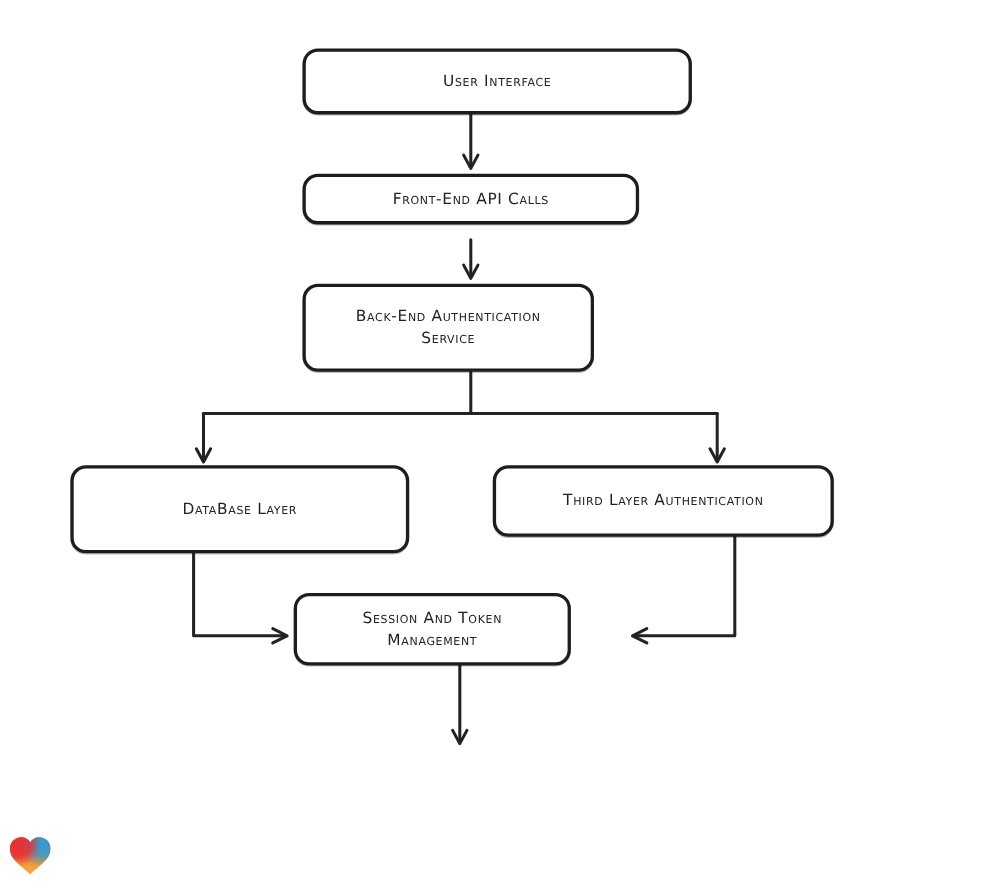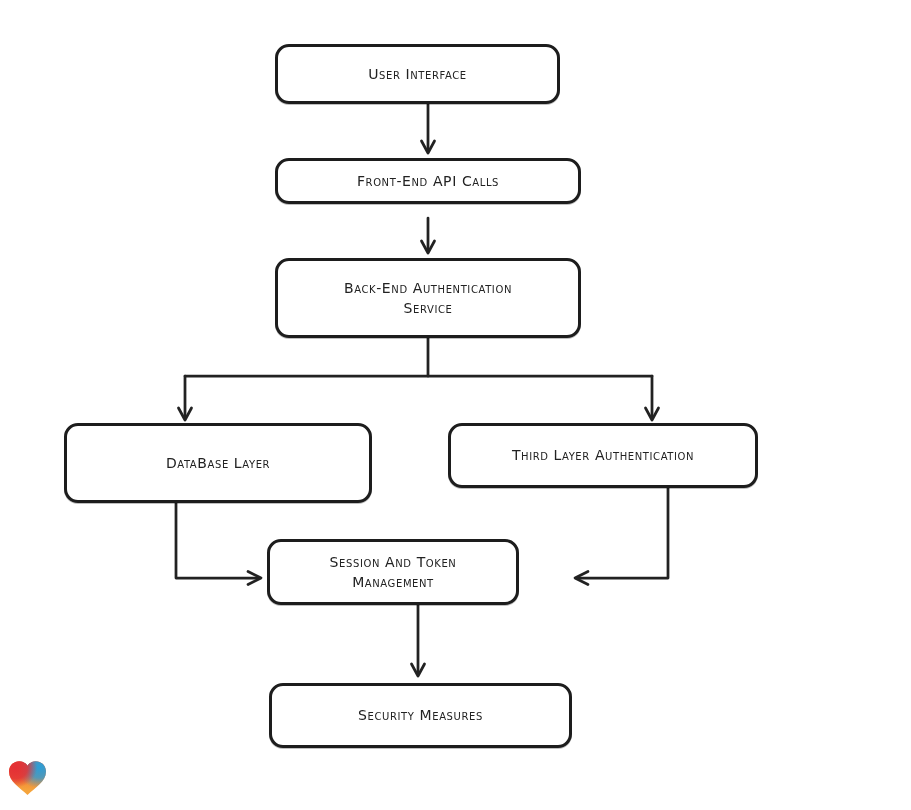--- a/index.html
+++ b/index.html
@@ -96,49 +96,46 @@
       <path d="M668 485 L668 578 L578 578"></path>
       <path d="M588 571.5 L575 578 L588 584.5"></path>
     </g>
 
     <g>
       <path d="M418 605 L418 673"></path>
       <path d="M411.5 664 L418 676 L424.5 664"></path>
     </g>
   </svg>
 
-  <div class="node" style="left:275px; top:44px; width:285px; height:60px;">
+  <div class="node" style="left:275px; top:44px; width:354px; height:60px;">
     <span class="node-label">User Interface</span>
   </div>
 
   <div class="node" style="left:275px; top:158px; width:306px; height:46px;">
     <span class="node-label">Front-End API Calls</span>
   </div>
 
-  <div class="node" style="left:275px; top:258px; width:306px; height:80px;">
+  <div class="node" style="left:275px; top:258px; width:265px; height:80px;">
     <span class="node-label">Back-End Authentication
 Service</span>
   </div>
 
   <div class="node" style="left:64px; top:423px; width:308px; height:80px;">
     <span class="node-label">DataBase Layer</span>
   </div>
 
   <div class="node" style="left:448px; top:423px; width:310px; height:65px;">
     <span class="node-label">Third Layer Authentication</span>
   </div>
 
   <div class="node" style="left:267px; top:539px; width:252px; height:66px;">
     <span class="node-label">Session And Token
 Management</span>
   </div>
 
-  <div class="node" style="left:269px; top:683px; width:303px; height:65px;">
-    <span class="node-label">Security Measures</span>
-  </div>
 
   <div class="logo">
     <svg width="37" height="35" viewBox="0 0 32 30" xmlns="http://www.w3.org/2000/svg">
       <defs>
         <linearGradient id="heartBase" x1="0" y1="0" x2="0" y2="1">
           <stop offset="0" stop-color="#e8522e"></stop>
           <stop offset="0.85" stop-color="#f5a43c"></stop>
         </linearGradient>
         <radialGradient id="heartBlue" cx="0.82" cy="0.18" r="0.62">
           <stop offset="0" stop-color="#2b9fd8"></stop>

